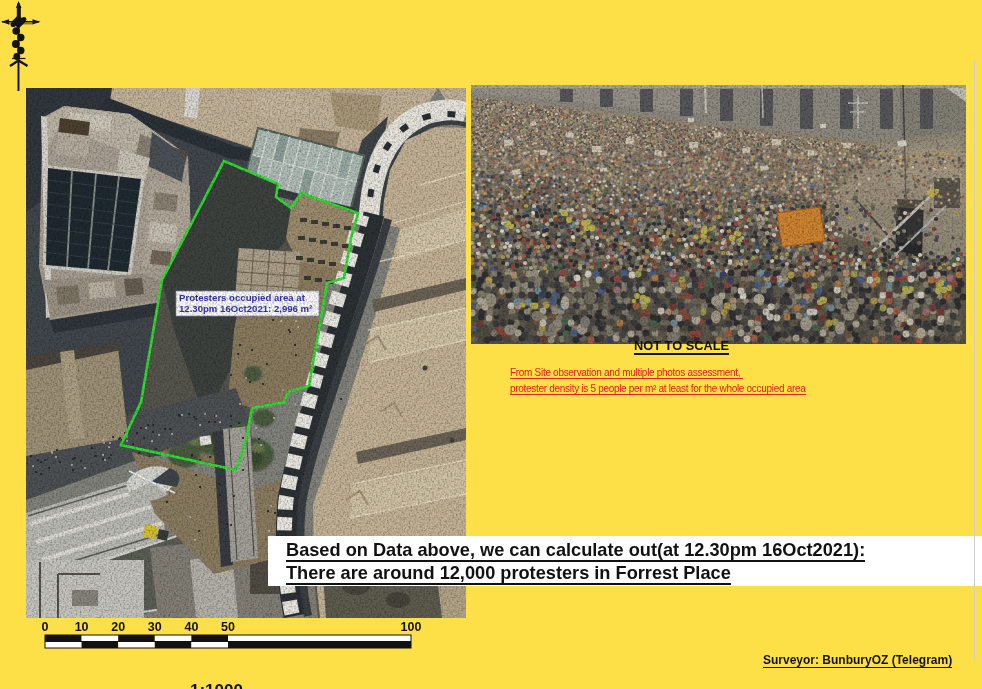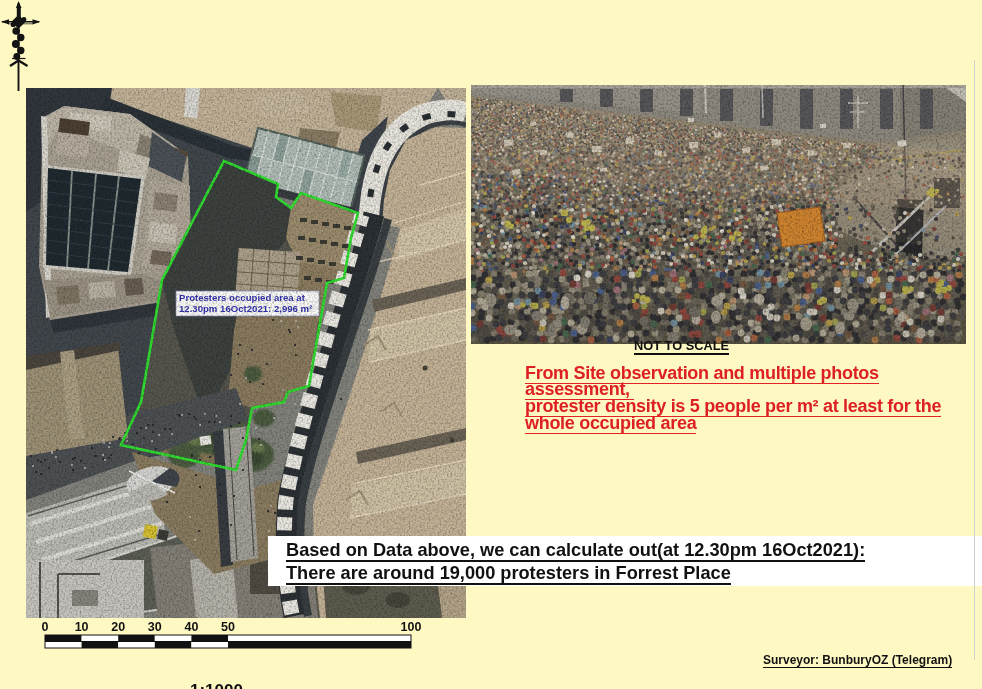--- a/index.html
+++ b/index.html
@@ -1,15 +1,15 @@
 <!DOCTYPE html>
 <html><head><meta charset="utf-8">
 <style>
 html,body{margin:0;padding:0;background:#fff;}
-#page{position:relative;width:982px;height:689px;background:#fef9c3;overflow:hidden;
+#page{position:relative;width:982px;height:689px;background:#fde047;overflow:hidden;
   font-family:"Liberation Sans",sans-serif;}
 .abs{position:absolute;}
 </style></head><body>
 <div id="page">
 
 <svg class="abs" style="left:0;top:0" width="60" height="110" viewBox="0 0 60 110">
 <g stroke="#141414" fill="#141414">
 <line x1="18.5" y1="3" x2="18.5" y2="91" stroke-width="1.9"></line>
 <line x1="18.8" y1="6" x2="18.8" y2="17" stroke-width="4"></line>
 <path d="M18.5 1 L16 8 L21.5 8 Z" stroke="none"></path>
@@ -561,28 +561,28 @@
 </linearGradient>
 <rect x="471" y="85" width="495" height="259" fill="url(#bd)"></rect>
 
 <path d="M777 213 L820 207 L825 241 L782 247 Z" fill="#cc822f" stroke="#a8621e" stroke-width="1"></path>
 <rect x="471" y="85" width="495" height="259" filter="url(#gr2)" opacity="0.5"></rect>
 </svg>
 
 <div class="abs" style="left:634px;top:337.5px;font-size:12.8px;font-weight:bold;color:#111;">
 <span style="border-bottom:2px solid #111;">NOT TO SCALE</span></div>
 
-<div class="abs" style="left:510px;top:364.5px;font-size:18px;font-weight:bold;color:#dd2025;line-height:16.8px;letter-spacing:-0.3px;margin-left:15px;">
+<div class="abs" style="left:510px;top:364.5px;font-size:10px;font-weight:normal;color:#dd2025;line-height:16.8px;letter-spacing:-0.3px;">
 <span style="border-bottom:1.5px solid #e32222;">From Site observation and multiple photos assessment,&nbsp;</span><br>
 <span style="border-bottom:1.5px solid #e32222;">protester density is 5 people per m² at least for the whole occupied area</span></div>
 
 <div class="abs" style="left:268px;top:536px;width:714px;height:50px;background:#fff;"></div>
 <div class="abs" style="left:272px;top:539px;font-size:18.2px;font-weight:bold;color:#111;line-height:22.5px;margin-left:14px;">
 <span style="border-bottom:2px solid #111;">Based on Data above, we can calculate out(at 12.30pm 16Oct2021):</span><br>
-<span style="border-bottom:2px solid #111;">There are around 19,000 protesters in Forrest Place</span></div>
+<span style="border-bottom:2px solid #111;">There are around 12,000 protesters in Forrest Place</span></div>
 
 <div class="abs" style="left:763px;top:653px;font-size:12px;font-weight:bold;color:#111;">
 <span style="border-bottom:1.5px solid #111;">Surveyor: BunburyOZ (Telegram)</span></div>
 
 <div class="abs" style="left:190px;top:681px;font-size:17px;font-weight:bold;color:#111;">
 <span style="border-bottom:1.5px solid #111;">1:1000</span></div>
 
 <div class="abs" style="left:974px;top:60px;width:1px;height:600px;background:#cfcfcf;"></div>
 
 <svg class="abs" style="left:38px;top:620px" width="400" height="34" viewBox="0 0 400 34">

